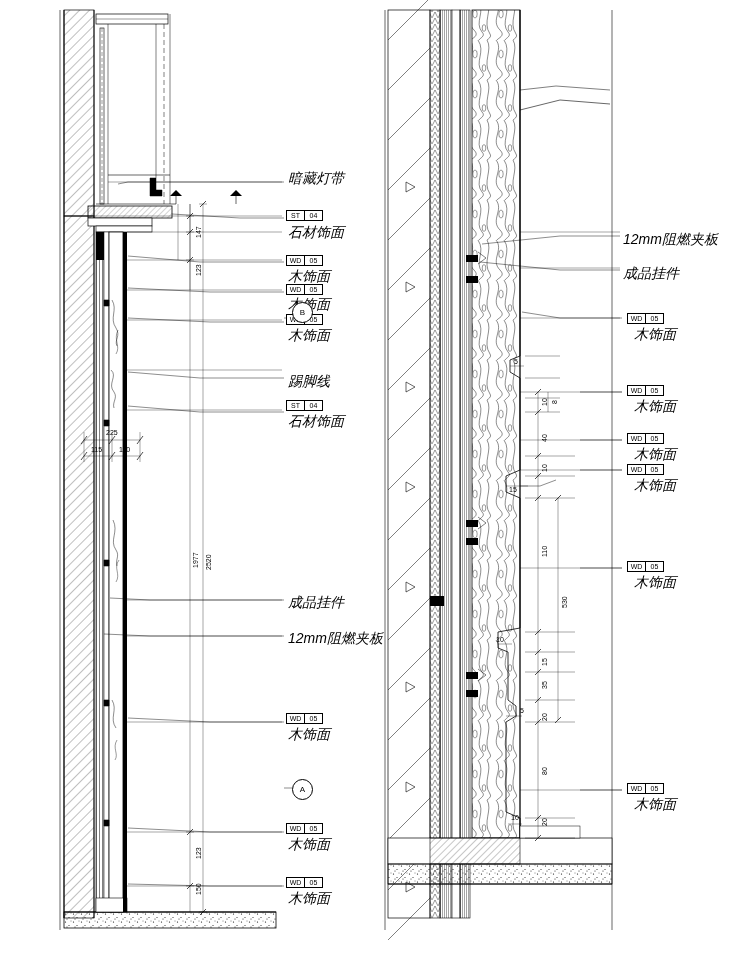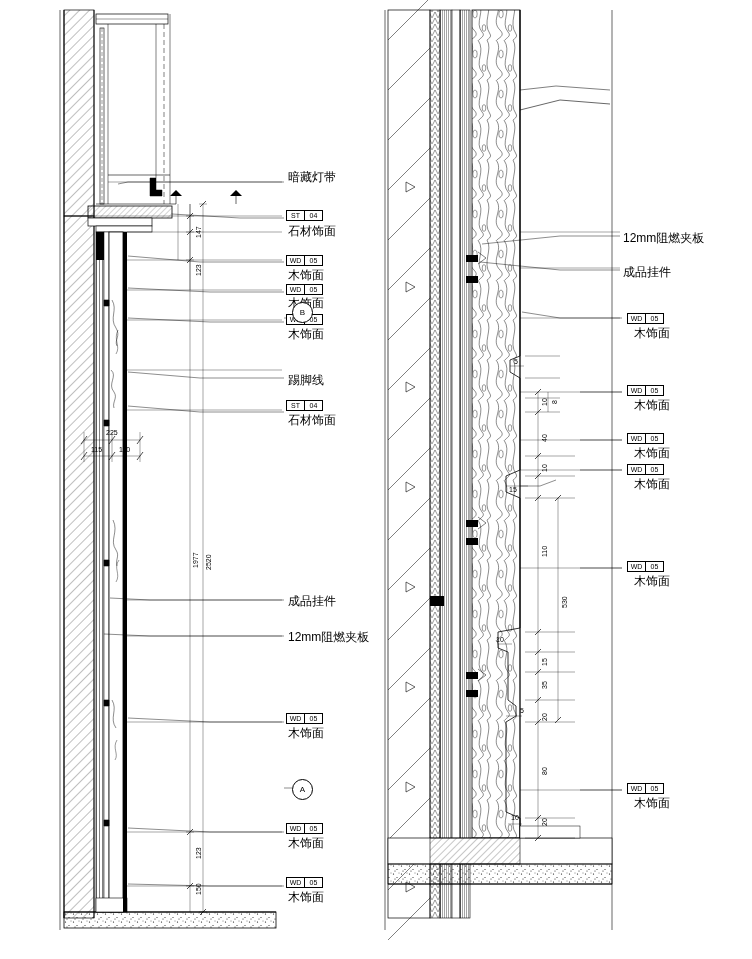--- a/index.html
+++ b/index.html
@@ -2,21 +2,21 @@
 <html><head>
 <meta charset="utf-8">
 <style>
   html, body { margin:0; padding:0; background:#ffffff; }
   body { width:752px; height:959px; font-family:"Liberation Sans", sans-serif; overflow:hidden; }
   #sheet { position:relative; width:752px; height:959px; background:#fff; }
   svg.layer { position:absolute; left:0; top:0; width:752px; height:959px; }
 
   
   .tag { position:absolute; font-size:8px; color:#000; white-space:nowrap; line-height:1.1; }
-  .tag-cn { font-size:12px; }
+  .tag-cn { font-size:14px;font-style:italic; }
   .codebox { position:absolute; display:flex; border:1px solid #000; background:#fff; height:11px; box-sizing:border-box; }
   .codebox span { display:flex; align-items:center; justify-content:center; font-size:7px; line-height:1; }
   .codebox .c1 { width:17px; border-right:1px solid #000; }
   .codebox .c2 { width:17px; }
   .dim { position:absolute; font-size:7px; color:#000; white-space:nowrap; }
   .dimv { position:absolute; font-size:7px; color:#000; white-space:nowrap;
           transform-origin:0 0; transform:rotate(-90deg); }
   .bub { position:absolute; width:19px; height:19px; border:1px solid #000; border-radius:50%;
          background:#fff; display:flex; align-items:center; justify-content:center; font-size:8px; }
 </style>

